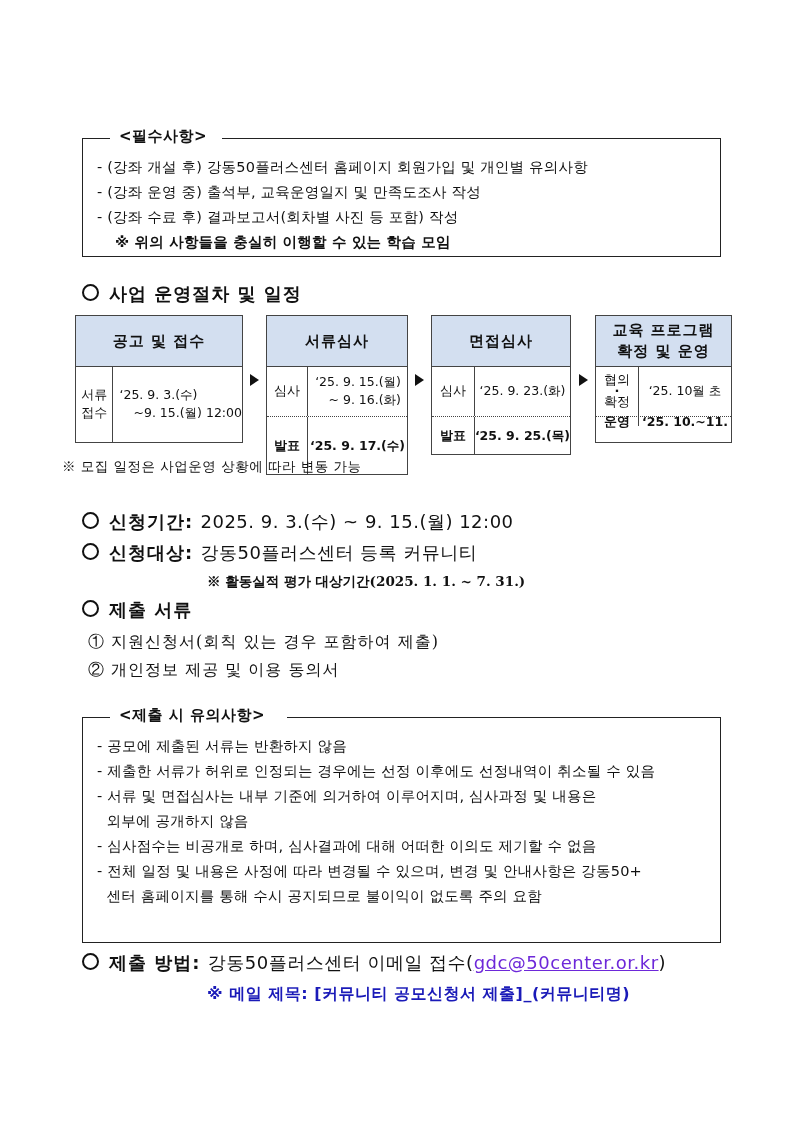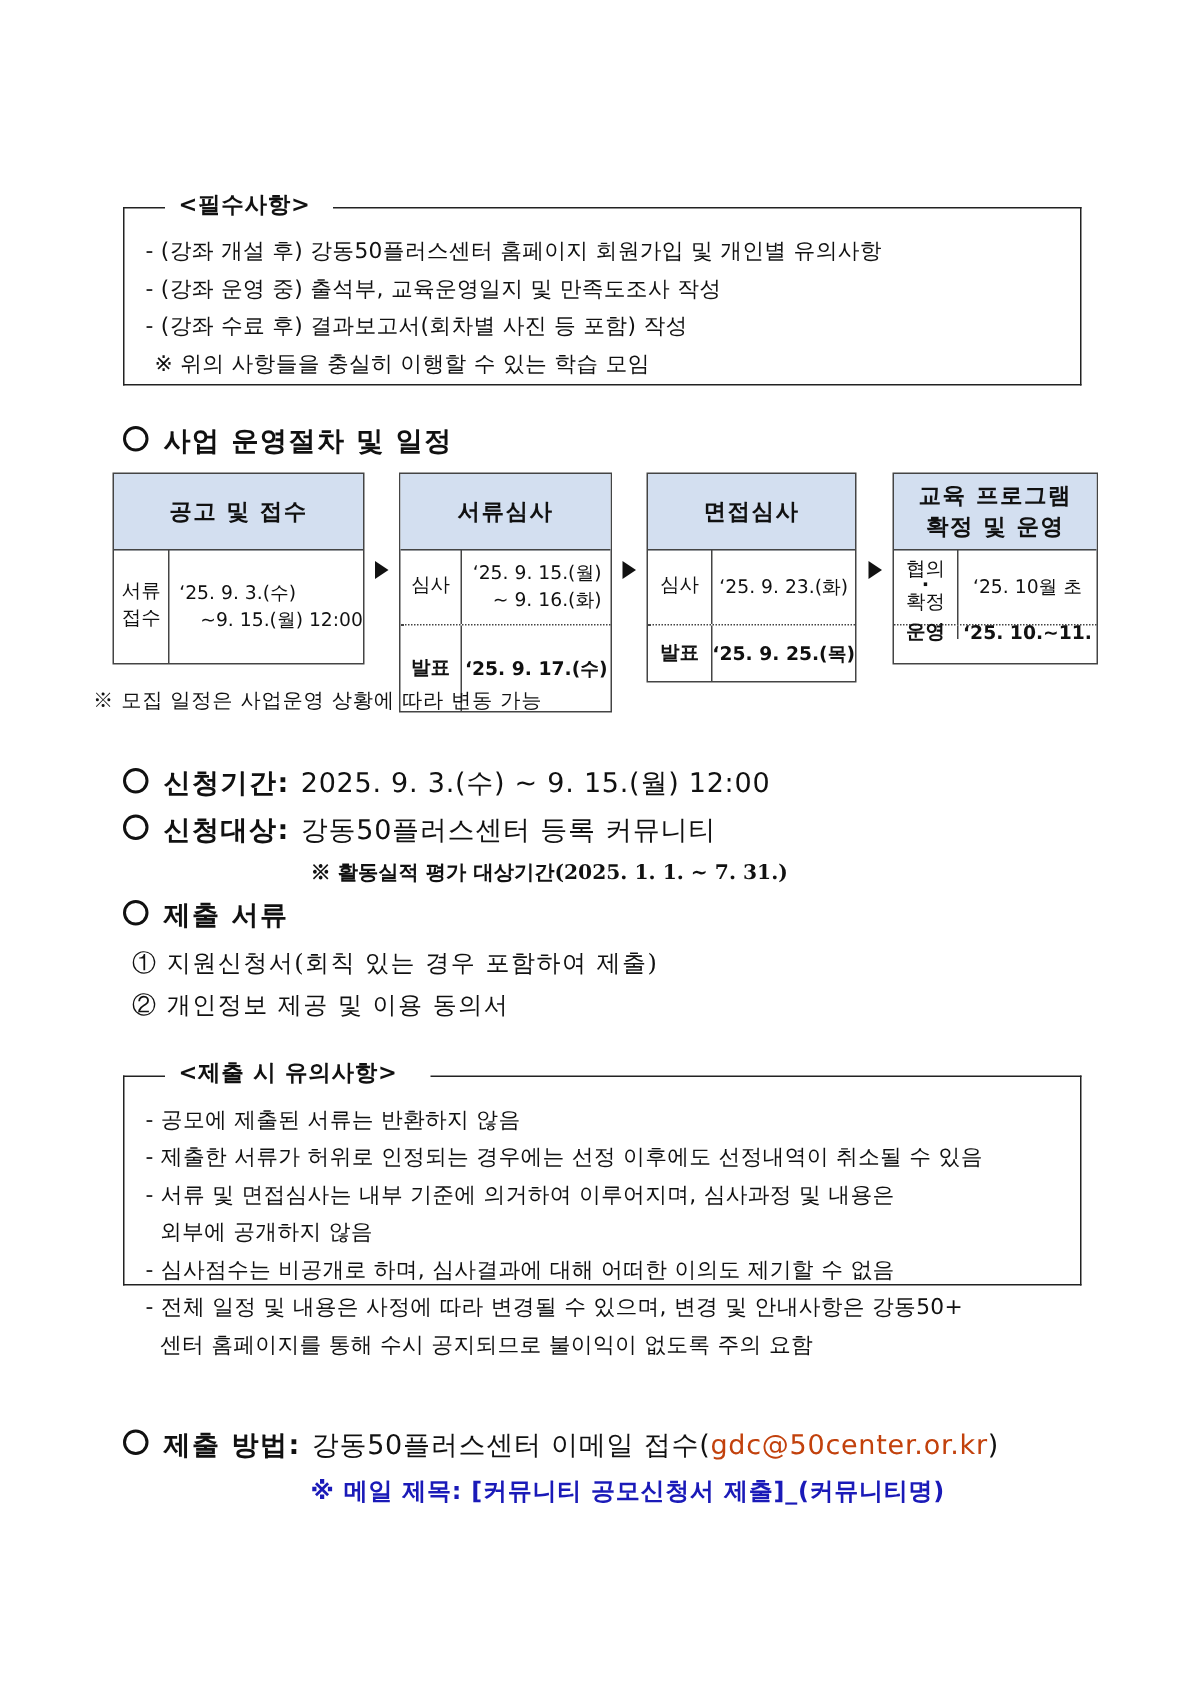--- a/index.html
+++ b/index.html
@@ -5,40 +5,40 @@
   html, body { margin: 0; padding: 0; background: #ffffff; }
   body { width: 793px; height: 1121px; position: relative; overflow: hidden;
          font-family: "DejaVu Sans", "Liberation Sans", sans-serif; color: #111; }
 
   
   .legend-box { position: absolute; border: 1px solid #222; border-top: none; box-sizing: border-box; }
   .legend-box .topline-left { position: absolute; top: 0; left: -1px; width: 28px; border-top: 1px solid #222; }
   .legend-box .topline-right { position: absolute; top: 0; right: -1px; border-top: 1px solid #222; }
   .legend-box .legend { position: absolute; top: -11px; left: 36px; font-size: 15px; font-weight: bold; letter-spacing: 0.5px; white-space: nowrap; }
   .legend-box .line { position: absolute; left: 14px; font-size: 14.5px; white-space: nowrap; letter-spacing: 0.2px; }
-  .legend-box .line.bold { font-weight: normal; }
+  .legend-box .line.bold { font-weight: bold; margin-left: 12px; }
 
   .heading { position: absolute; font-size: 18px; font-weight: bold; white-space: nowrap; letter-spacing: 1px; }
   .heading .circle { display: inline-block; width: 13px; height: 13px; border: 2px solid #111; border-radius: 50%; margin-right: 10px; vertical-align: -1px; }
   .heading .value { font-weight: normal; letter-spacing: 0.5px; }
 
   
   .ptable { position: absolute; border: 1px solid #444; box-sizing: border-box; background: #fff; }
   .ptable .phead { position: absolute; left: 0; top: 0; right: 0; height: 50px; background: #d3dff0; border-bottom: 1px solid #444;
                    display: flex; align-items: center; justify-content: center; text-align: center; font-weight: bold; font-size: 15px; line-height: 21px; letter-spacing: 1px; }
   .ptable .prow { position: absolute; left: 0; right: 0; display: flex; }
   .ptable .plabel { border-right: 1px solid #444; display: flex; align-items: center; justify-content: center; text-align: center; font-size: 13px; line-height: 18px; box-sizing: border-box; }
   .ptable .pval { flex: 1; display: flex; align-items: center; justify-content: center; font-size: 12.5px; line-height: 18px; white-space: nowrap; }
   .ptable .dotted { border-top: 1px dotted #444; font-weight: bold; }
   .arrow { position: absolute; width: 0; height: 0; border-top: 6px solid transparent; border-bottom: 6px solid transparent; border-left: 9px solid #111; }
 
   .note { position: absolute; font-family: "DejaVu Serif", "Liberation Serif", serif; font-size: 13.5px; white-space: nowrap; letter-spacing: 0.5px; }
   .subnote { position: absolute; font-family: "DejaVu Serif", "Liberation Serif", serif; font-size: 13.5px; font-weight: bold; white-space: nowrap; }
   .item { position: absolute; font-family: "DejaVu Serif", "Liberation Serif", serif; font-size: 16px; white-space: nowrap; letter-spacing: 1px; }
-  .link { color: #c2410c; }
+  .link { color: #6d28d9; text-decoration: underline; }
   .bluenote { position: absolute; color: #1a1ab8; font-weight: bold; font-size: 16px; white-space: nowrap; letter-spacing: 0.5px; }
 </style>
 </head>
 <body>
 
 <div class="legend-box" style="left:82px; top:138px; width:639px; height:119px;">
   <div class="topline-left"></div>
   <div class="topline-right" style="left:139px;"></div>
   <div class="legend">&lt;필수사항&gt;</div>
   <div class="line" style="top:20px;">- (강좌 개설 후) 강동50플러스센터 홈페이지 회원가입 및 개인별 유의사항</div>
@@ -124,21 +124,21 @@
   <span class="value">강동50플러스센터 등록 커뮤니티</span>
 </div>
 <div class="subnote" style="left:207px; top:573px;">※ 활동실적 평가 대상기간(2025. 1. 1. ~ 7. 31.)</div>
 
 <div class="heading" style="left:82px; top:598px;">
   <span class="circle"></span><span>제출 서류</span>
 </div>
 <div class="item" style="left:88px; top:632px;">① 지원신청서(회칙 있는 경우 포함하여 제출)</div>
 <div class="item" style="left:88px; top:660px;">② 개인정보 제공 및 이용 동의서</div>
 
-<div class="legend-box" style="left:82px; top:717px; width:639px; height:140px;">
+<div class="legend-box" style="left:82px; top:717px; width:639px; height:226px;">
   <div class="topline-left"></div>
   <div class="topline-right" style="left:204px;"></div>
   <div class="legend">&lt;제출 시 유의사항&gt;</div>
   <div class="line" style="top:20px;">- 공모에 제출된 서류는 반환하지 않음</div>
   <div class="line" style="top:45px;">- 제출한 서류가 허위로 인정되는 경우에는 선정 이후에도 선정내역이 취소될 수 있음</div>
   <div class="line" style="top:70px;">- 서류 및 면접심사는 내부 기준에 의거하여 이루어지며, 심사과정 및 내용은</div>
   <div class="line" style="top:95px; white-space:pre;">  외부에 공개하지 않음</div>
   <div class="line" style="top:120px;">- 심사점수는 비공개로 하며, 심사결과에 대해 어떠한 이의도 제기할 수 없음</div>
   <div class="line" style="top:145px;">- 전체 일정 및 내용은 사정에 따라 변경될 수 있으며, 변경 및 안내사항은 강동50+</div>
   <div class="line" style="top:170px; white-space:pre;">  센터 홈페이지를 통해 수시 공지되므로 불이익이 없도록 주의 요함</div>

